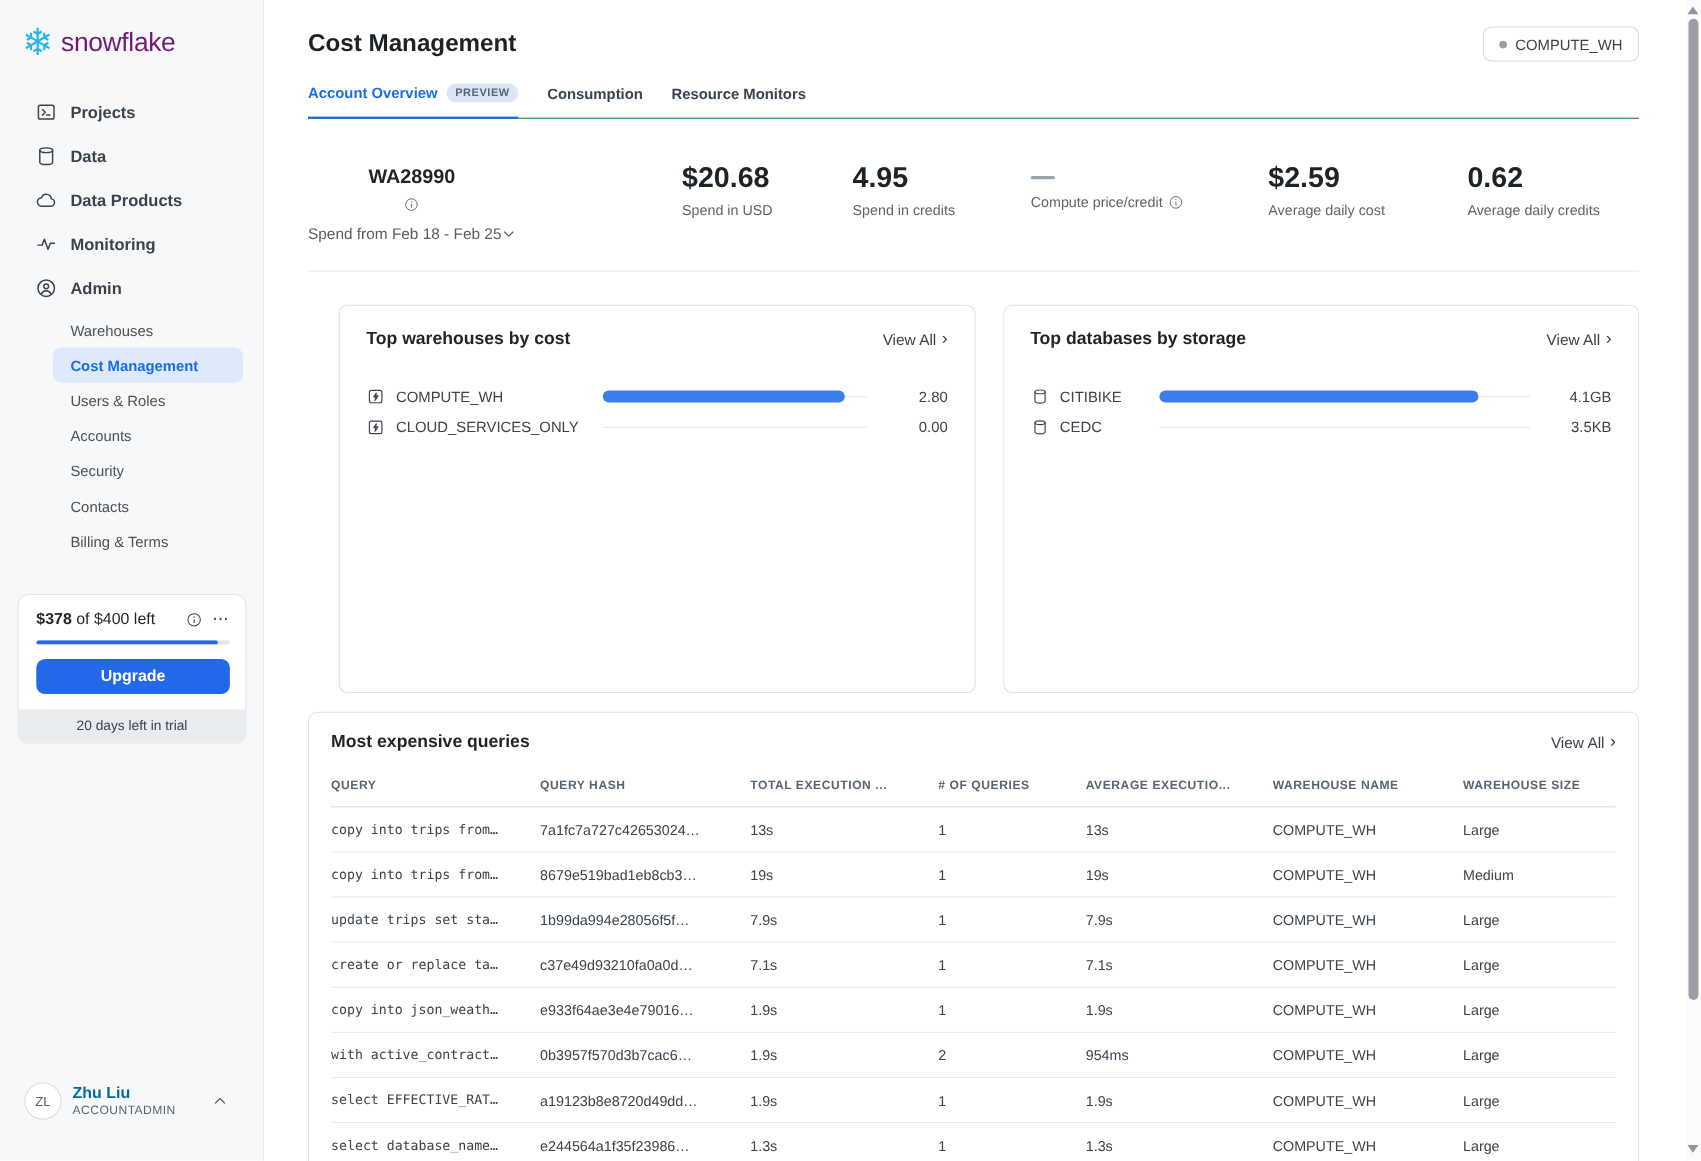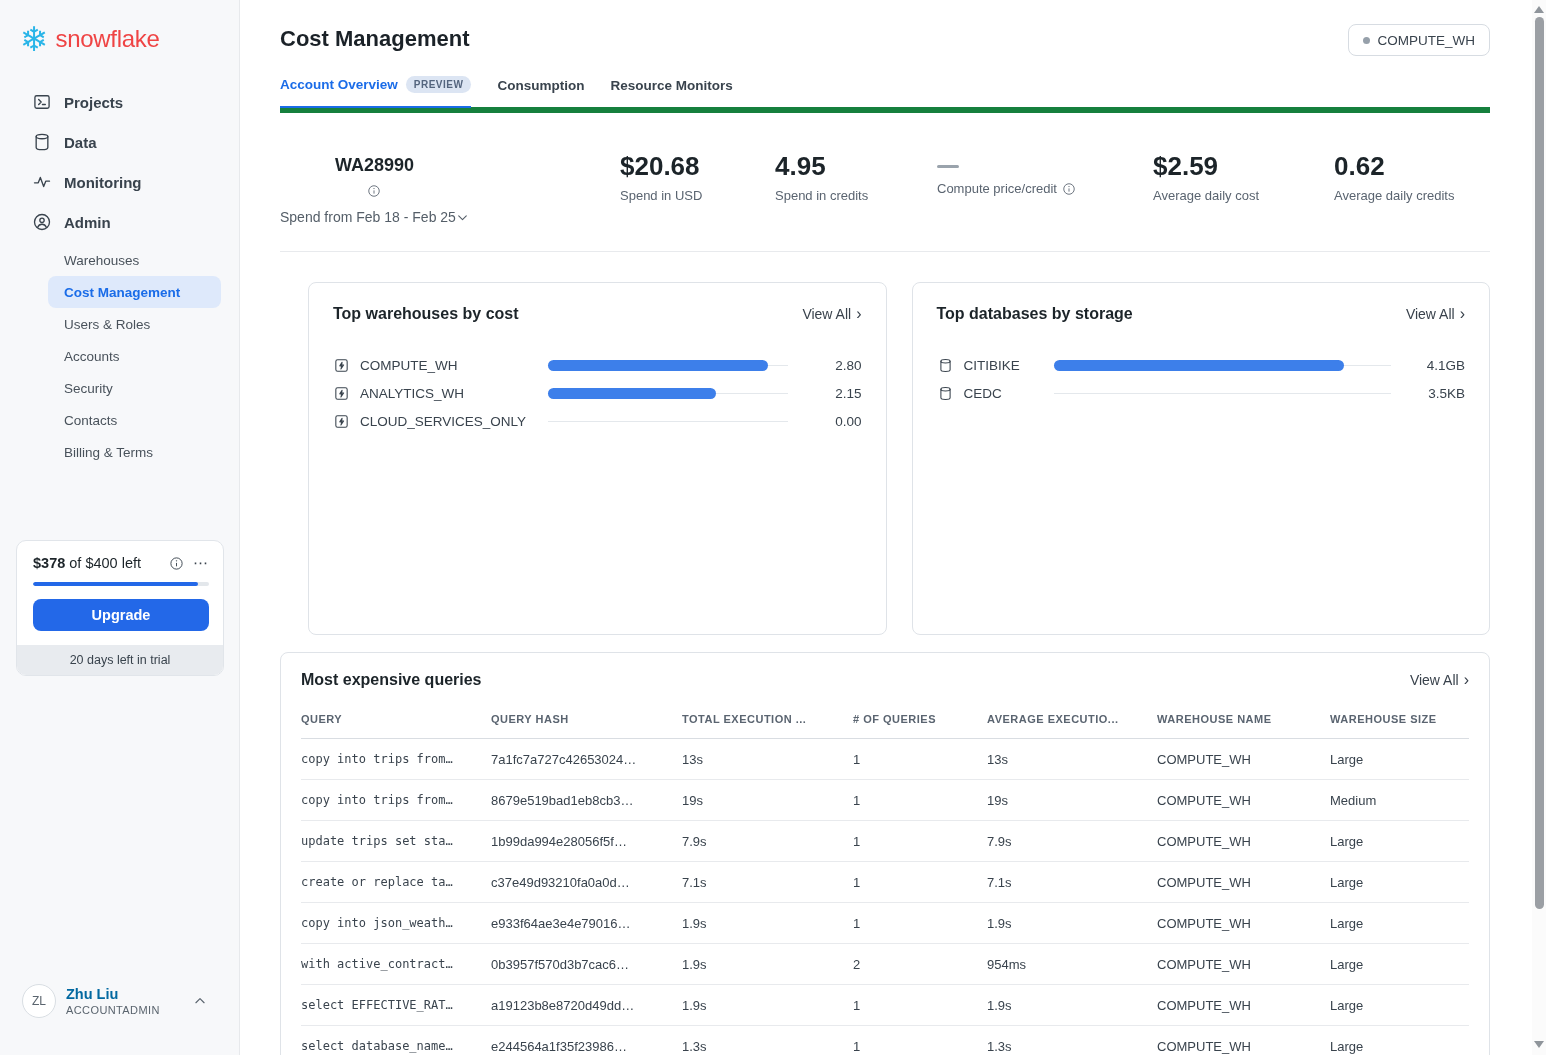--- a/index.html
+++ b/index.html
@@ -4,21 +4,21 @@
 <style>
   * { margin:0; padding:0; box-sizing:border-box; }
   html,body { width:1546px; height:1055px; overflow:hidden; background:#fff;
               font-family:"Liberation Sans", sans-serif; color:#39434D; }
 
   
   .sidebar { position:absolute; left:0; top:0; width:240px; height:1055px;
              background:#F7F8FA; border-right:1px solid #E7E9EC; }
   .logo { display:flex; align-items:center; gap:7px; padding:20px 0 0 20px; }
   .logo-mark { font-family:"DejaVu Sans", sans-serif; font-size:34px; line-height:38px; color:#29B5E8; }
-  .logo-text { font-size:24px; color:#ef4444; letter-spacing:-0.3px; }
+  .logo-text { font-size:24px; color:#701a75; letter-spacing:-0.3px; }
   .nav { margin-top:24px; }
   .nav-item { display:flex; align-items:center; gap:12px; height:40px; padding-left:32px;
               font-size:15px; font-weight:bold; color:#39434D; cursor:pointer; }
   .nav-item svg { width:20px; height:20px; stroke:#39434D; fill:none; stroke-width:1.6;
                   stroke-linecap:round; stroke-linejoin:round; }
   .sub-list { margin-top:2px; }
   .sub-item { height:32px; display:flex; align-items:center; margin:0 18px 0 48px;
               padding-left:16px; border-radius:8px; font-size:13.5px; color:#49525B; cursor:pointer; }
   .sub-item.active { background:#DEE9FB; color:#1A6CE8; font-weight:bold; }
 
@@ -50,21 +50,21 @@
   
   .main { position:absolute; left:240px; top:0; width:1292px; height:1055px; background:#fff; }
   .content { position:relative; margin-left:40px; width:1210px; }
 
   .page-title { padding-top:26px; font-size:22px; font-weight:bold; color:#1B2228; }
   .context-pill { position:absolute; top:24px; right:0; height:32px; display:flex; align-items:center; gap:8px;
                   padding:0 14px; border:1px solid #D7DCE2; border-radius:8px; background:#fff;
                   font-size:13.5px; color:#39434D; cursor:pointer; }
   .context-dot { width:7px; height:7px; border-radius:50%; background:#96A0AA; }
 
-  .tabs { display:flex; gap:26px; margin-top:24px; border-bottom:6px solid #15803d; }
+  .tabs { display:flex; gap:26px; margin-top:24px; border-bottom:1px solid #15803d; }
   .tab { padding-bottom:13px; font-size:13.5px; font-weight:bold; color:#39434D; cursor:pointer;
          display:flex; align-items:center; margin-bottom:-1px; }
   .tab.active { color:#1A6CE8; border-bottom:2px solid #1A6CE8; }
   .badge { margin-left:8px; background:#DCE5F3; color:#54657E; font-size:10px; font-weight:bold;
            letter-spacing:0.5px; padding:3px 8px; border-radius:9px; }
 
   .stats { position:relative; height:139px; border-bottom:1px solid #E8EAED; }
   .account-block { position:absolute; left:0; top:42px; }
   .account-id { display:flex; align-items:center; gap:8px; font-size:18px; font-weight:bold; color:#1C2429;flex-direction:column; }
   .date-range { margin-top:11px; display:flex; align-items:center; gap:0; font-size:14px; color:#545E68; cursor:pointer; }
@@ -132,20 +132,26 @@
     </div>
     <div class="nav-item">
       <svg viewBox="0 0 24 24">
           <ellipse cx="12" cy="5.5" rx="7" ry="2.6"></ellipse>
           <path d="M5 5.5v13c0 1.4 3.1 2.6 7 2.6s7-1.2 7-2.6v-13"></path>
         </svg>
       <span>Data</span>
     </div>
     <div class="nav-item">
       <svg viewBox="0 0 24 24">
+          <path d="M7 18.5h10a4 4 0 0 0 .6-7.96 5.5 5.5 0 0 0-10.7-1.1A4.5 4.5 0 0 0 7 18.5z"></path>
+        </svg>
+      <span>Data Products</span>
+    </div>
+    <div class="nav-item">
+      <svg viewBox="0 0 24 24">
           <polyline points="3,13 7.5,13 10,6.5 14,17.5 16.5,11 21,11"></polyline>
         </svg>
       <span>Monitoring</span>
     </div>
     <div class="nav-item">
       <svg viewBox="0 0 24 24">
           <circle cx="12" cy="12" r="9"></circle>
           <circle cx="12" cy="10" r="2.6"></circle>
           <path d="M6.8 18.3c1-2.4 2.9-3.6 5.2-3.6s4.2 1.2 5.2 3.6"></path>
         </svg>
@@ -296,31 +302,20 @@
             <span class="bar-track">
                 <span class="bar-fill" style="width: 92%;"></span>
               </span>
             <span class="bar-value">2.80</span>
           </div>
           <div class="bar-row">
             <svg class="bar-ico" viewBox="0 0 24 24">
                 <rect x="4" y="4" width="16" height="16" rx="2.5"></rect>
                 <path d="M12.8 7.5l-3.2 5h2.8l-1.2 4.5 3.8-5.8h-2.8z"></path>
               </svg>
-            <span class="bar-name">ANALYTICS_WH</span>
-            <span class="bar-track">
-                <span class="bar-fill" style="width: 70%;"></span>
-              </span>
-            <span class="bar-value">2.15</span>
-          </div>
-          <div class="bar-row">
-            <svg class="bar-ico" viewBox="0 0 24 24">
-                <rect x="4" y="4" width="16" height="16" rx="2.5"></rect>
-                <path d="M12.8 7.5l-3.2 5h2.8l-1.2 4.5 3.8-5.8h-2.8z"></path>
-              </svg>
             <span class="bar-name">CLOUD_SERVICES_ONLY</span>
             <span class="bar-track">
                 <span class="bar-fill" style="width: 0%;"></span>
               </span>
             <span class="bar-value">0.00</span>
           </div>
         </div>
       </div>
 
       <div class="card db">

